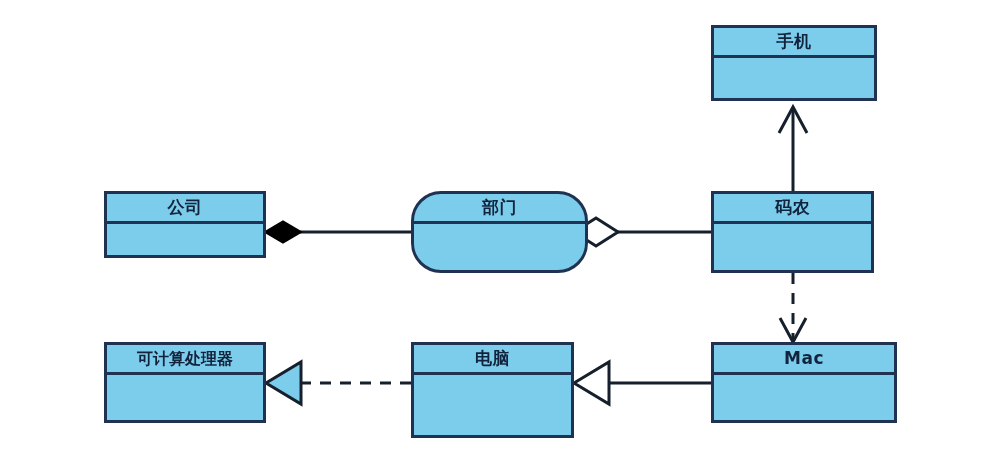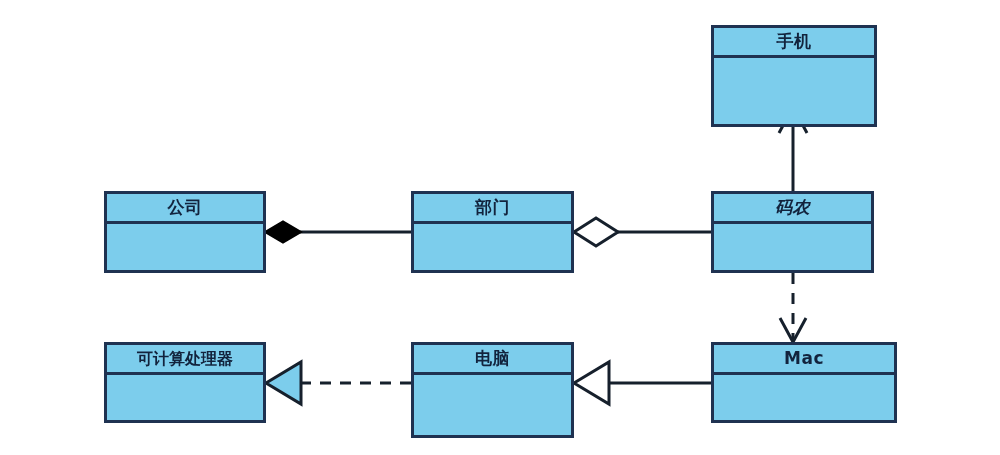--- a/index.html
+++ b/index.html
@@ -92,36 +92,36 @@
       <polygon points="574,383 609,362 609,404" fill="#ffffff" stroke="#16202c" stroke-width="3" stroke-linejoin="miter"></polygon>
     </g>
 
     
     <g>
       <line x1="411" y1="383" x2="300" y2="383" stroke="#16202c" stroke-width="3" stroke-dasharray="11 9"></line>
       <polygon points="266,383 301,362 301,404" fill="#7ccdec" stroke="#16202c" stroke-width="3" stroke-linejoin="miter"></polygon>
     </g>
   </svg>
 
-  <div class="uml-class" style="left:711px; top:25px; width:166px; height:102px;">
+  <div class="uml-class" style="left:711px; top:25px; width:166px; height:76px;">
     <div class="class-name">手机</div>
     <div class="class-body"></div>
   </div>
 
-  <div class="uml-class" style="left:104px; top:191px; width:162px; height:82px;">
+  <div class="uml-class" style="left:104px; top:191px; width:162px; height:67px;">
     <div class="class-name">公司</div>
     <div class="class-body"></div>
   </div>
 
-  <div class="uml-class" style="left:411px; top:191px; width:163px; height:82px;">
+  <div class="uml-class" style="left:411px; top:191px; width:177px; height:82px;border-radius:30px;">
     <div class="class-name">部门</div>
     <div class="class-body"></div>
   </div>
 
-  <div class="uml-class" style="left:711px; top:191px; width:163px; height:82px;font-style:italic;">
+  <div class="uml-class" style="left:711px; top:191px; width:163px; height:82px;">
     <div class="class-name">码农</div>
     <div class="class-body"></div>
   </div>
 
   <div class="uml-class wide-title" style="left:104px; top:342px; width:162px; height:81px;">
     <div class="class-name">可计算处理器</div>
     <div class="class-body"></div>
   </div>
 
   <div class="uml-class" style="left:411px; top:342px; width:163px; height:96px;">

